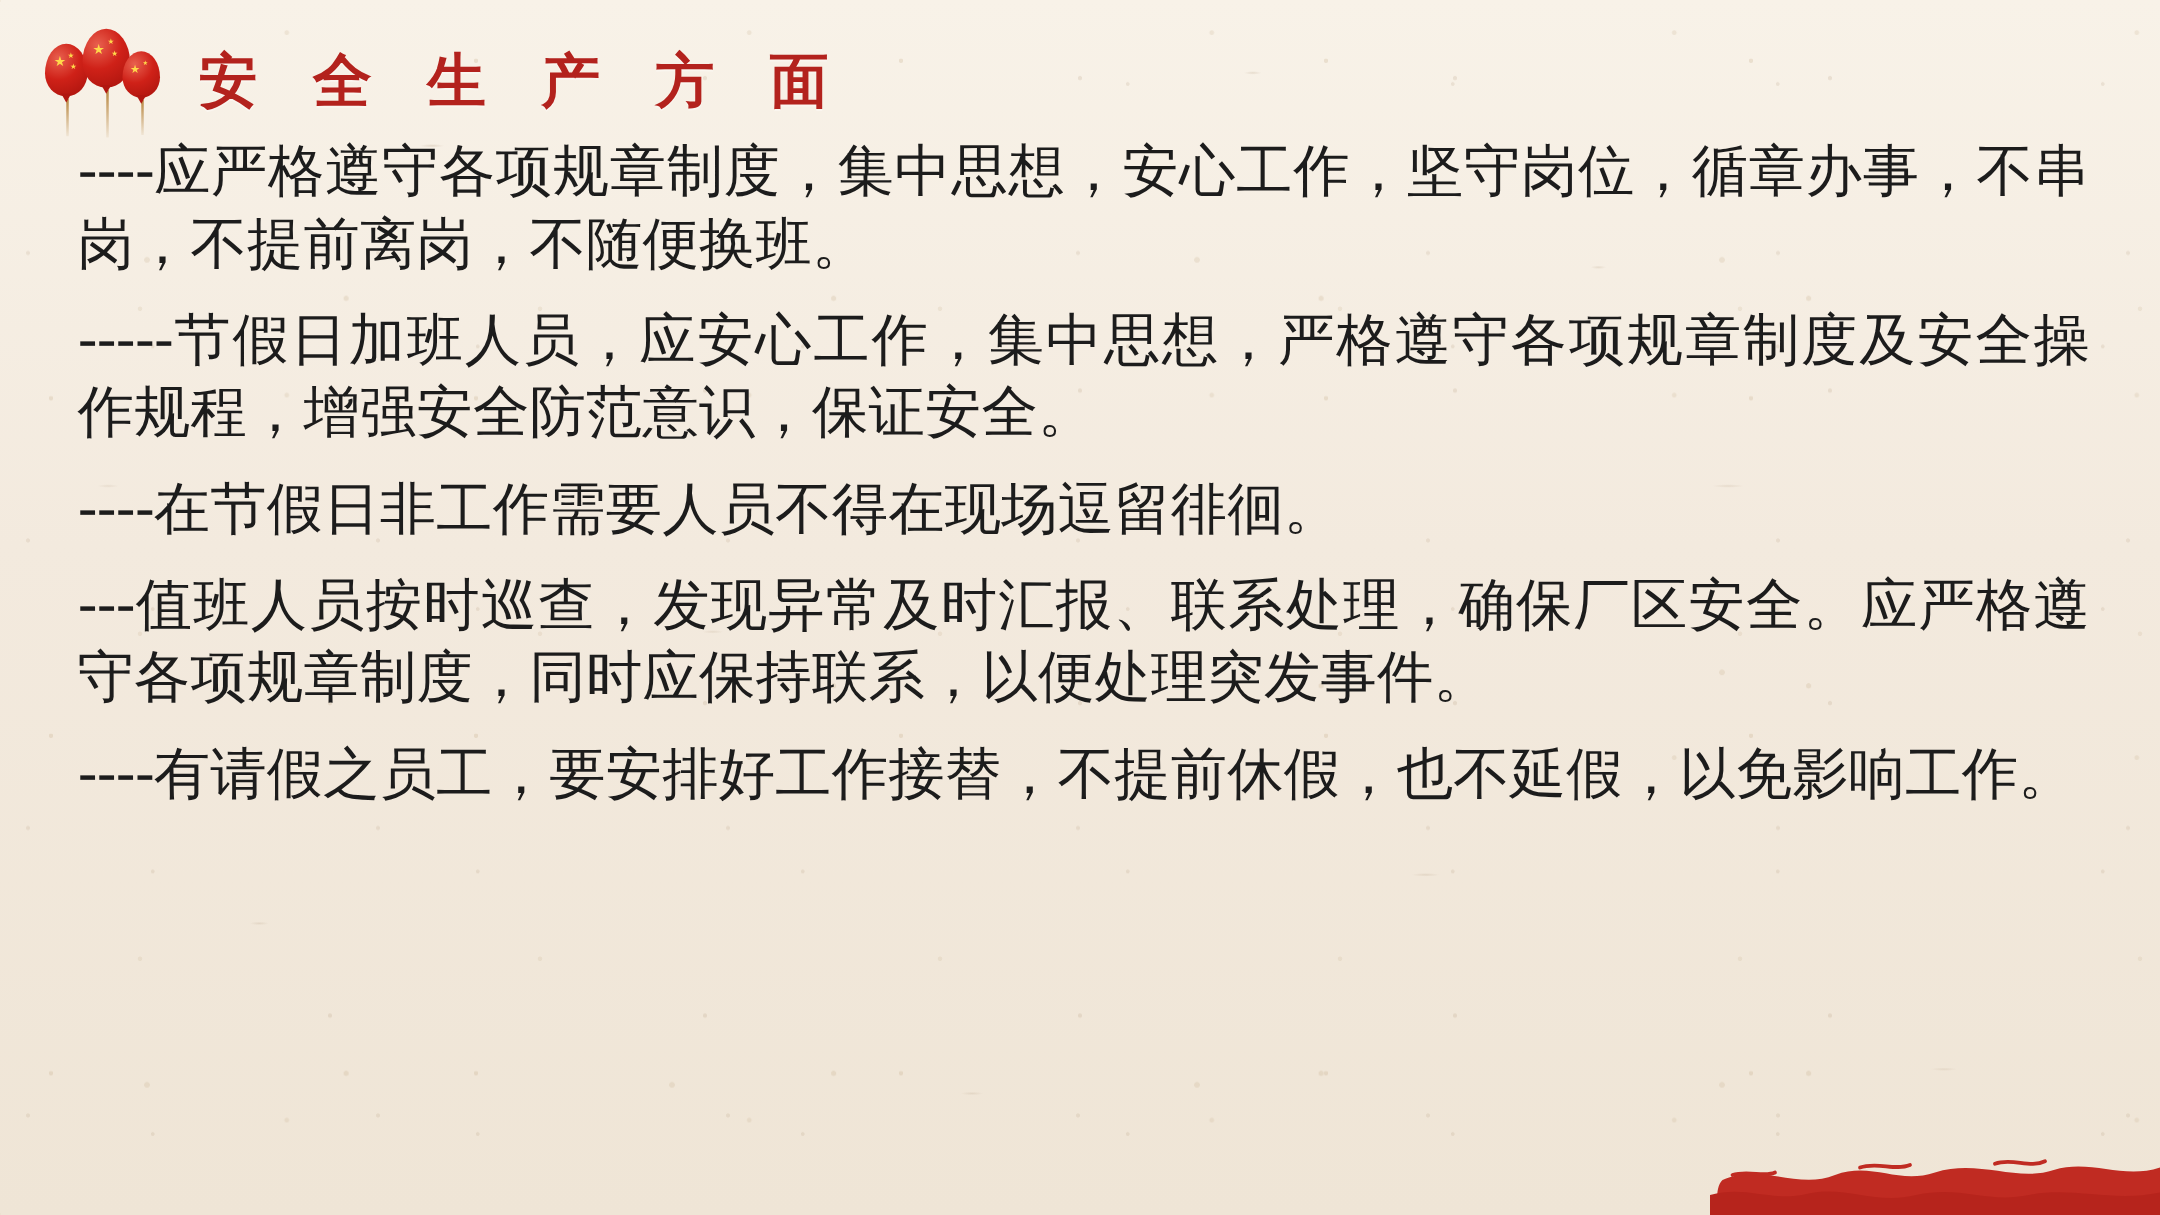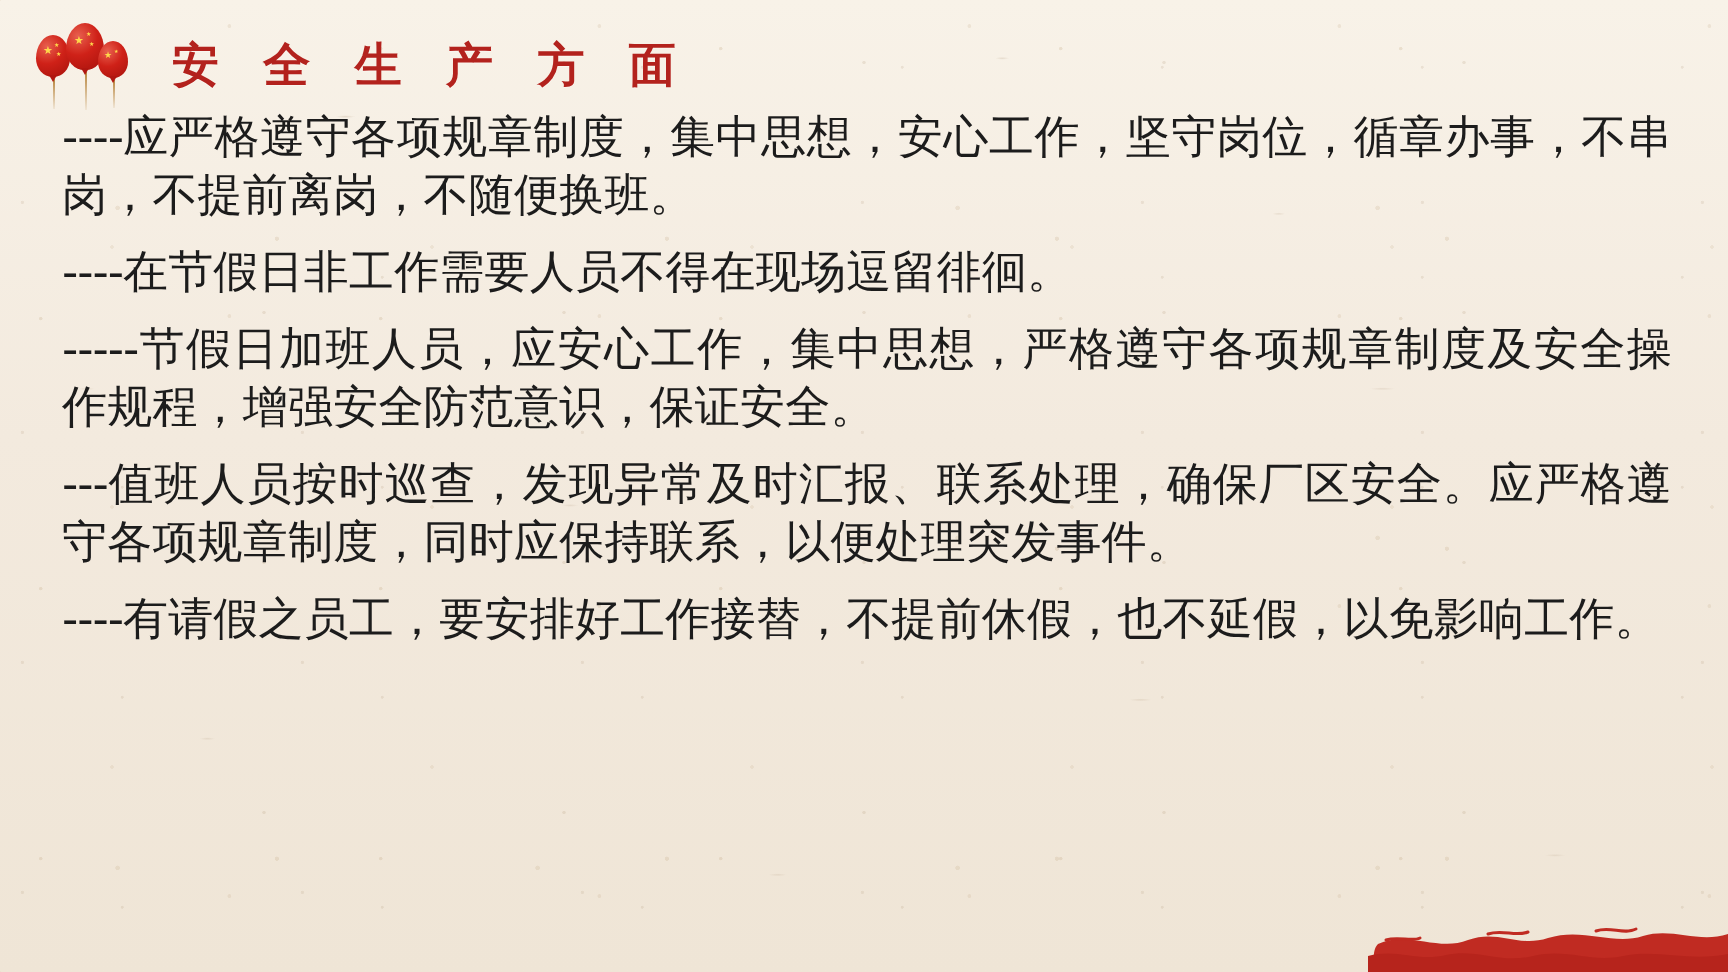--- a/index.html
+++ b/index.html
@@ -105,21 +105,21 @@
   .s1 { left: 19px; top: 60px;  height: 30px; }
   .s2 { left: 51px; top: 53px;  height: 38px; }
   .s3 { left: 79px; top: 61px;  height: 28px; }
 
   .slide-title {
     font-family: "DejaVu Sans", "Liberation Sans", sans-serif;
     font-size: 47px;
     font-weight: bold;
     color: #b3221d;
     letter-spacing: 14px;
-    margin-left: 28px;
+    margin-left: 15px;
     white-space: nowrap;
     text-shadow: 0 1px 0 rgba(255,255,255,0.35);
     text-align: right;
   }
 
   
   .body-block {
     position: absolute;
     left: 62px;
     top: 108px;
@@ -173,22 +173,22 @@
       <div class="balloon b3">
         <span class="star" style="left:6px; top:9px; font-size:9px;">★</span>
         <span class="star" style="left:16px; top:5px; font-size:5px;">★</span>
       </div>
     </div>
     <div class="slide-title">安 全 生 产 方 面</div>
   </div>
 
   <div class="body-block">
     <p class="para"><span class="lead">----</span><span>应严格遵守各项规章制度，集中思想，安心工作，坚守岗位，循章办事，不串岗，不提前离岗，不随便换班。</span></p>
+    <p class="para"><span class="lead">-----</span><span>节假日加班人员，应安心工作，集中思想，严格遵守各项规章制度及安全操作规程，增强安全防范意识，保证安全。</span></p>
     <p class="para"><span class="lead">----</span><span>在节假日非工作需要人员不得在现场逗留徘徊。</span></p>
-    <p class="para"><span class="lead">-----</span><span>节假日加班人员，应安心工作，集中思想，严格遵守各项规章制度及安全操作规程，增强安全防范意识，保证安全。</span></p>
     <p class="para"><span class="lead">---</span><span>值班人员按时巡查，发现异常及时汇报、联系处理，确保厂区安全。应严格遵守各项规章制度，同时应保持联系，以便处理突发事件。</span></p>
     <p class="para"><span class="lead">----</span><span>有请假之员工，要安排好工作接替，不提前休假，也不延假，以免影响工作。</span></p>
   </div>
 
   <svg class="brush" viewBox="0 0 360 72" preserveAspectRatio="none">
     <path d="M10,44 C40,30 70,52 100,40 C130,29 150,48 180,38 C215,27 245,46 275,36 C305,27 330,44 360,34 L360,72 L6,72 C6,62 4,50 10,44 Z" fill="#c02b22"></path>
     <path d="M0,56 C30,48 48,62 78,55 C108,48 132,64 165,56 C200,48 222,63 255,56 C290,49 322,62 360,54 L360,72 L0,72 Z" fill="#b6241c"></path>
     <path d="M18,40 C30,36 44,42 52,38" stroke="#c02b22" stroke-width="3" fill="none" stroke-linecap="round"></path>
     <path d="M120,34 C134,29 148,37 160,32" stroke="#c02b22" stroke-width="3" fill="none" stroke-linecap="round"></path>
     <path d="M228,31 C242,26 256,35 268,29" stroke="#c02b22" stroke-width="3" fill="none" stroke-linecap="round"></path>

